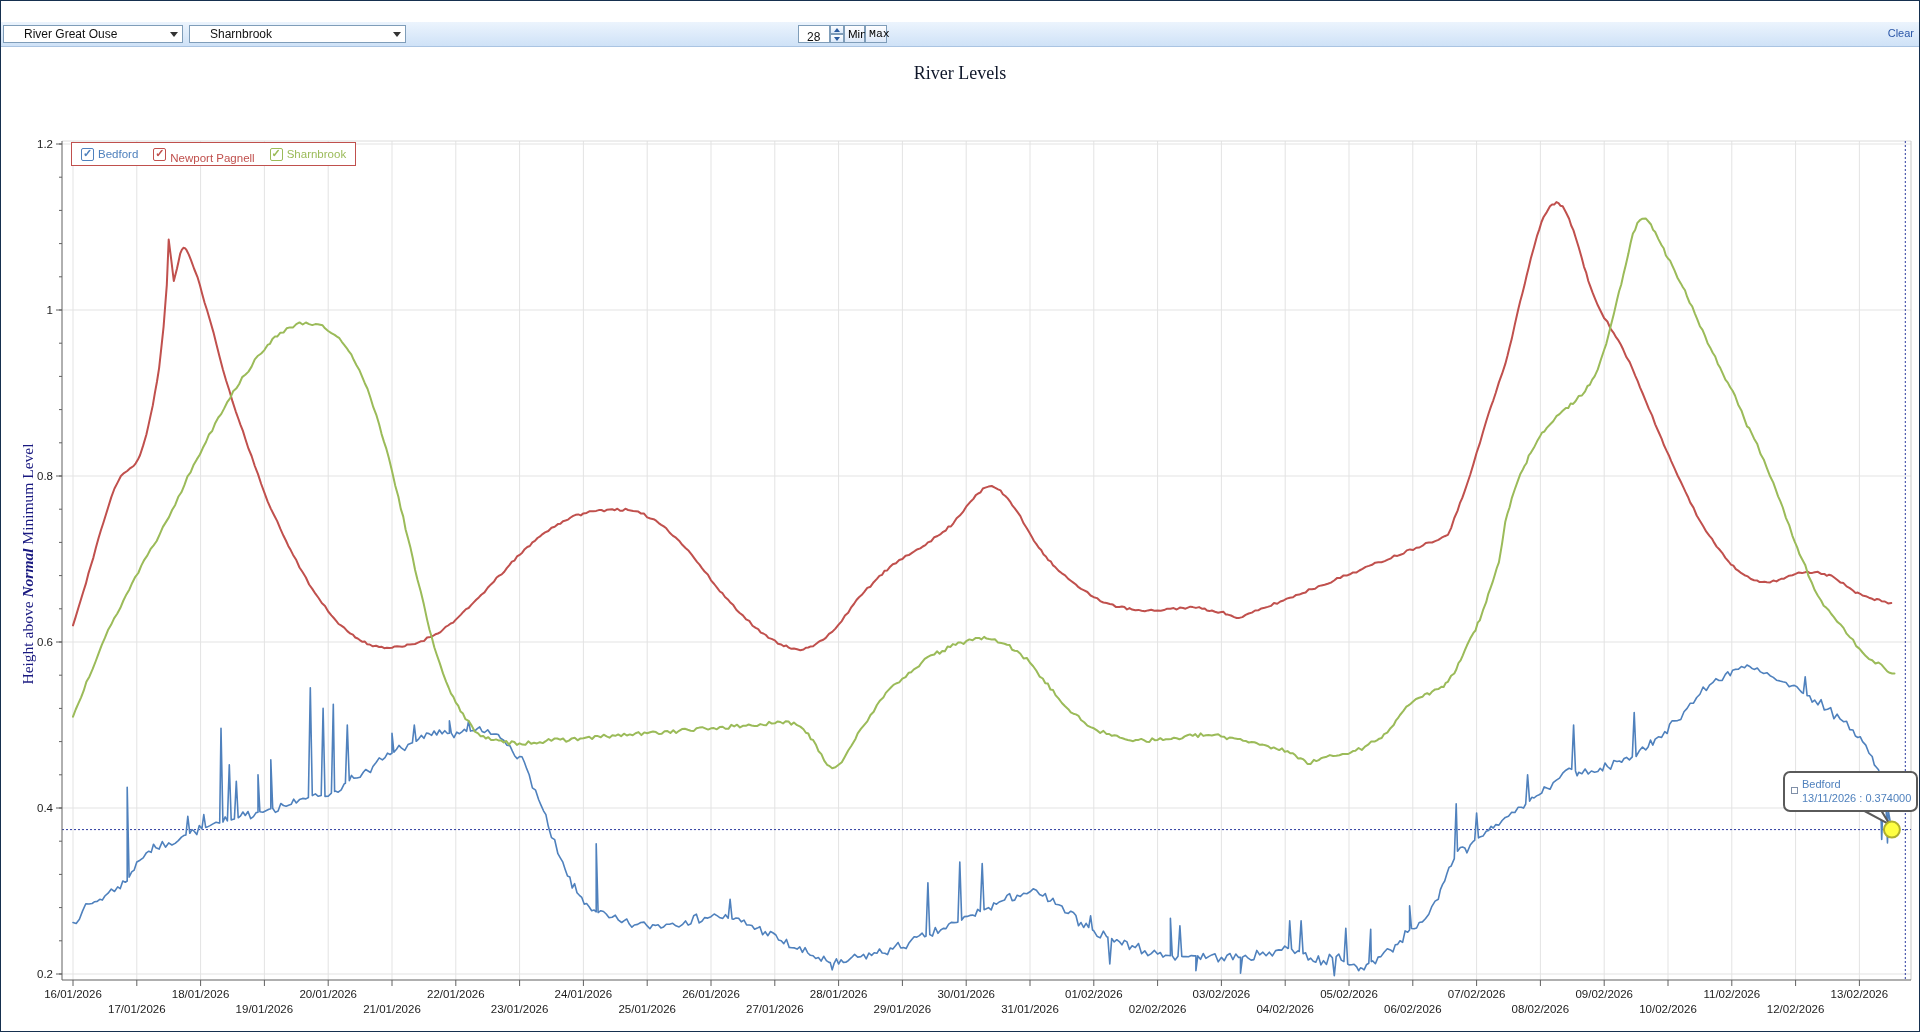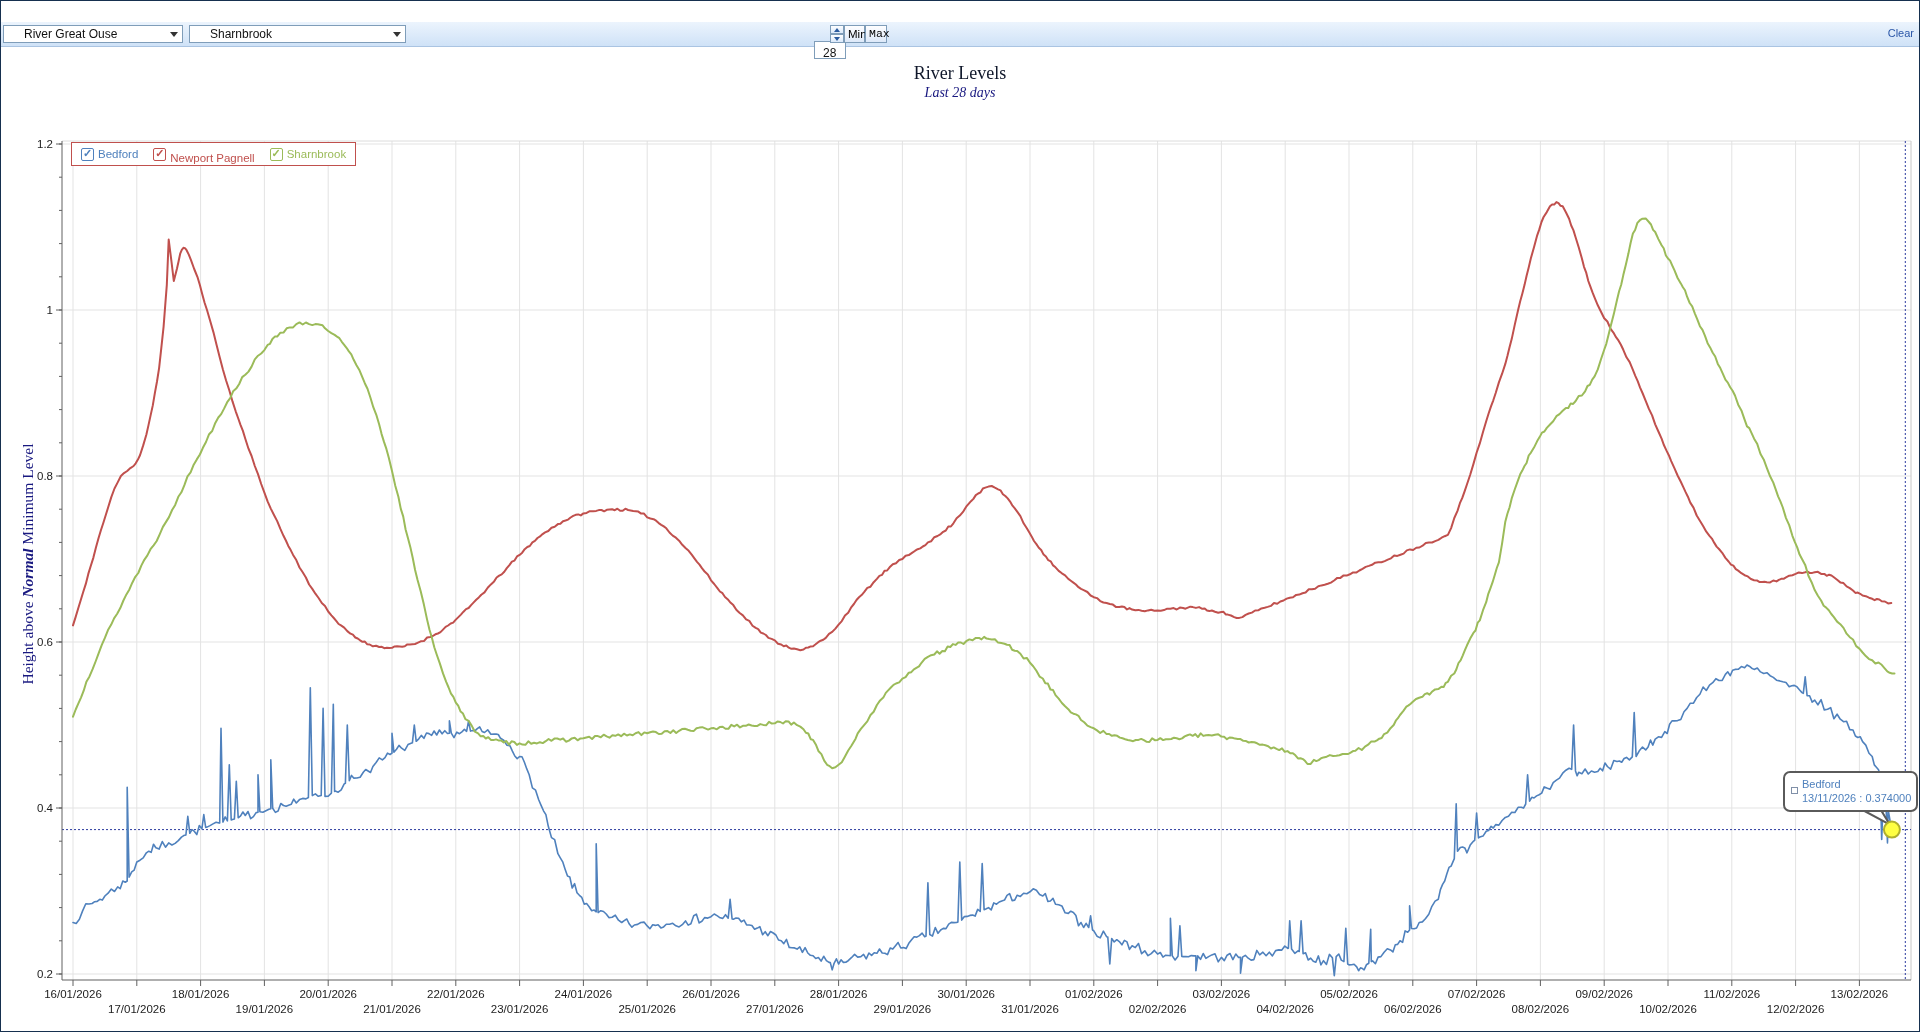--- a/index.html
+++ b/index.html
@@ -21,21 +21,21 @@
   .close-glyph{position:absolute;left:50%;top:50%;width:12px;height:12px;margin:-6px 0 0 -6px;}
   .close-glyph::before,.close-glyph::after{content:"";position:absolute;left:0;top:5px;width:12px;height:2px;background:#fff;}
   .close-glyph::before{transform:rotate(45deg);}
   .close-glyph::after{transform:rotate(-45deg);}
   
   #toolbar{position:absolute;left:0;top:21px;width:100%;height:25px;background:linear-gradient(#ecf4fd,#cfe2f7);border-bottom:1px solid #aac4e2;box-sizing:border-box;}
   .select{position:absolute;top:3px;height:18px;background:#fff;border:1px solid #7f9db9;box-sizing:border-box;font-size:12px;color:#111;line-height:16px;padding-left:20px;}
   #select-river{left:2px;width:180px;}
   #select-station{left:188px;width:217px;}
   .dd-arrow{position:absolute;right:4px;top:6px;width:0;height:0;border-left:4px solid transparent;border-right:4px solid transparent;border-top:5px solid #333;}
-  #days-input{position:absolute;left:797px;top:3px;width:32px;height:18px;border:1px solid #7f9db9;box-sizing:border-box;font-family:"Liberation Sans",sans-serif;font-size:12px;padding:5px 0 0 8px;margin:16px;background:#fff;color:#111;}
+  #days-input{position:absolute;left:797px;top:3px;width:32px;height:18px;border:1px solid #7f9db9;box-sizing:border-box;font-family:"Liberation Sans",sans-serif;font-size:12px;padding:5px 0 0 8px;margin:0;background:#fff;color:#111;}
   #updown{position:absolute;left:829px;top:3px;width:14px;height:18px;}
   .spinbtn{position:absolute;left:0;width:14px;height:9px;background:linear-gradient(#fdfeff,#dbe9fa);border:1px solid #7f9db9;box-sizing:border-box;}
   #spin-up{top:0;}
   #spin-down{top:9px;}
   .tri-up{position:absolute;left:3px;top:2px;width:0;height:0;border-left:3px solid transparent;border-right:3px solid transparent;border-bottom:4px solid #2a5a9e;}
   .tri-down{position:absolute;left:3px;top:2px;width:0;height:0;border-left:3px solid transparent;border-right:3px solid transparent;border-top:4px solid #2a5a9e;}
   .tbtn{position:absolute;top:3px;height:18px;background:linear-gradient(#fefeff,#dde9f9);border:1px solid #7f9db9;box-sizing:border-box;font-size:11.5px;color:#000;text-align:center;line-height:16px;padding:0 3px;}
   #btn-minv{left:843px;width:21px;}
   #btn-maxv{left:864px;width:22px;font-family:Liberation Mono, monospace;}
   #btn-clear{position:absolute;right:5px;top:5px;font-size:11px;color:#2b57a8;cursor:default;}
@@ -231,21 +231,20 @@
         <text x="1858.4" y="997" text-anchor="middle">13/02/2026</text>
       </g>
       <path d="M72,921.5L75.2,922.5L78.4,918.2L81.6,909.9L84.8,902.7L88,903L91.1,902.5L93.7,900.7L96.2,900.4L98.8,898.3L101.3,899.1L103.9,895L107.1,892.2L110.3,888.1L113.5,890.5L116.7,885.9L119.2,887.7L121.8,880.1L124.3,881.2L126.2,880L126.2,786.3L128.1,876.2L130.7,870.9L133.2,869.1L135.8,861L139,859.2L142.2,856.9L145.4,851.8L147.8,850.2L150.2,851.4L152.5,843.3L154.9,846.8L158.1,848.1L161.3,840.6L164.5,846.2L167.7,841.9L170.9,844L174.1,842.4L177.3,839.6L180.5,836.1L182.7,834.6L184.9,834L186.8,815.3L188.8,832.3L191,828.6L193.2,830.2L195.8,833.6L198.3,824.5L200.9,827.8L202.8,813.6L204.7,826.5L206,826.1L209,824.6L212,822.9L215.1,821.3L218.1,822.1L218.7,821.9L220,727.3L221.9,821.1L224.2,815.9L226.4,819.9L228.3,763.8L230.2,819L231.5,818.6L233.4,818L235.3,780.4L237.2,816.8L239.6,814.8L241.9,811L244.3,814.5L247,810.5L249.7,817.6L252.4,815.6L255.1,811.6L257,811.2L257,773.8L258.9,810.7L261.9,811.3L264.9,809.8L267.9,808.3L269.8,807.8L269.8,758.9L271.7,807.3L274.4,811.4L277.1,810L279.8,802.5L282.5,804.5L285.1,805.3L287.6,804.2L290.2,803.3L292.7,798.1L295.3,802L298.5,798.6L301.7,797.4L304.9,797.9L307.4,796.5L309.3,686.7L311.3,794.6L314.4,792.9L317.3,795.3L320.2,794.4L322.1,707.4L324,795.4L324,795.4L327.2,795.2L330.4,792.1L332.3,703.3L333.6,790.4L334.2,789.9L337.2,791.2L340.2,788.9L343.2,782.9L344.4,782.2L346.3,724L348.3,779.8L350.5,774.4L352.7,777.1L355.9,777L359.1,776.3L362.3,771.3L364.7,768.5L367.1,770L369.5,771.5L371.9,765.5L375.1,761.5L378.2,756.9L381.4,758.9L384,756.6L386.5,752.1L389.1,753.5L391,752.2L391,732.3L392.9,751.2L395.5,748.3L398,744.4L400.6,747.2L403.8,749.4L407,743.6L410.1,742.3L411.4,741.8L413.3,724L415.2,740.3L417.8,737.8L420.3,734.4L422.9,737.3L425.5,732L428,732.6L430.6,734.3L433.1,730L435.7,734L438.4,729L441.1,732.8L443.8,729.7L446.5,732.5L448.4,732.3L448.4,719.9L450.3,732.1L453,736.6L455.8,731.2L458.5,732.7L461.2,730.6L463.4,728.3L465.6,730.3L467.6,719.9L469.5,730.1L471.7,729.5L473.9,729.8L476.3,727.7L478.7,725.9L481.1,730.5L483.5,731.5L486.7,728.8L489.9,733.3L493.1,733.1L495.2,733.1L497.3,733.5L499.5,737.3L502.7,739.3L505.8,744.1L509,744.8L511.4,750.1L513.8,755L516.2,757.6L518.6,755.5L521,755.7L523.4,761.3L525.8,767.9L528.2,773.8L531.4,786.9L534.6,789.2L537.7,798.7L540.1,804.4L542.5,809.8L544.9,813.7L547.3,825.3L550.5,836.6L553.7,838.7L556.9,852.7L559.3,856.8L561.7,860.8L564.1,868.2L566.5,875.1L568.8,875.9L571.2,887L573.6,882.6L576,891.7L578.4,894.3L580.8,896.4L583.2,903.1L585.6,902.5L588.1,905.7L590.7,909.8L593.2,909.1L595.2,910.8L595.2,842.7L597.1,911.6L599.8,909.7L602.5,910.5L605.2,913L607.9,916.6L611.1,916.2L614.3,914.2L617.5,919.2L620.7,921.5L623.2,919.7L625.8,918L628.3,923.1L630.9,926.2L633.4,924L636.6,923.4L639.8,921.5L643,921.1L646.2,924.9L648.9,927.7L651.7,923.8L654.4,924.4L657.1,923.7L659.9,926.9L662.6,925.9L665.3,923.2L668.5,923.3L671.7,922.3L674.9,924.8L678.1,925.9L681.3,923.7L684.5,919.9L687.2,924.1L689.9,922.8L692.7,914.7L695.4,913.2L698.2,921.9L700.9,920.3L703.6,916.6L706.8,917.1L710,915.7L713.2,913L716.4,914.9L719.1,916.8L721.8,917.4L724.5,913.7L727.2,917.2L729.1,898.3L731.1,918L732.3,918.2L735,917.1L737.6,917.2L740.3,920.8L743,919.1L745.6,923.9L748.3,924L750.9,924.5L753.6,928.3L756.3,927.1L758.9,925.7L761.6,933.7L764.2,930.7L766.9,934.7L769.5,930.5L772.2,932L774.9,934L777.5,939L780.2,939.8L782.8,942.6L785.5,938.4L788.2,946.4L790.8,946.7L793.5,946.9L796.1,948.1L798.8,945.9L801.4,951.3L804.1,946.7L806.8,952L809.4,954.3L812.1,954.7L814.7,957.5L817.4,956.6L820.1,960.1L822.7,955.3L825.4,959.6L828,961.4L829.3,961.6L831.2,968.9L833.1,962.3L835.4,957.8L837.6,963L840,958.8L842.4,961.4L844.8,961.2L847.2,959.7L850.4,956.7L853.6,953.4L856.7,956.1L859.9,955.6L862.6,953.4L865.2,957.8L867.9,952L870.6,954.4L873.2,951.7L875.9,952.3L878.5,948L881.2,952L883.9,952.2L886.5,953.6L889.2,947L891.8,948.1L894.5,944.8L897.1,941.5L899.8,947L902.5,946.6L905.1,947.6L907.8,942.3L910.4,939L913.1,935.8L915.8,936.1L918.4,934.6L921.1,932.1L923.7,935.7L925,935.1L926.9,881.7L928.8,933.5L931.5,935.1L934.3,926.5L937,932.3L939.7,929L942.3,927.4L945,927.6L947.7,923.1L950.3,921.4L953,921.6L955.6,921.5L956.9,920.9L958.8,861L960.7,919.1L963.4,915.6L966.2,915.4L968.9,914.4L971.6,914.1L974.1,915.1L976.7,908.4L979.2,910.5L981.2,862.6L983.1,908.7L985.3,907.8L987.5,906.6L990.2,908.9L992.8,901.9L995.5,903.2L998.2,901L1000.8,899.9L1003.5,899.1L1006,894.3L1008.6,892.6L1011.1,899.6L1013.7,899.1L1016.2,894.2L1019.4,895.4L1022.6,892.3L1025.8,892.7L1029,890.8L1032.2,887.8L1035.4,889.3L1038.6,893.6L1041.8,895L1044.3,892.6L1046.9,900.5L1049.4,900L1052,897.4L1054.5,903.3L1057.7,903.8L1060.9,904.9L1064.1,911.8L1067.3,912.4L1069.8,910.2L1072.4,911.4L1074.9,914.5L1077.5,924.7L1080,921.5L1082.6,926.5L1085.1,922.3L1087.7,926.5L1089.6,914.9L1091.5,929L1092.8,929.8L1096,935.2L1099.2,936.9L1102.4,930.1L1105.6,935.7L1106.8,936.1L1108.8,963L1110.7,937.6L1113.2,940.9L1115.8,938.7L1118.3,940.6L1120.9,943.8L1123.4,939.4L1126,940.9L1128.5,948.4L1131.1,944.8L1134.3,946.6L1137.5,942.5L1140.6,952.7L1143.8,949.8L1147,954.7L1150.2,952.6L1153.4,949.4L1156.6,953.1L1159.3,951.5L1162,956.1L1164.7,954.2L1167.4,954.5L1169.4,954.7L1169.4,917.4L1171.3,954.9L1174.1,959L1177,955.2L1178.9,924.9L1180.8,955.5L1182.1,955.6L1184.8,955.6L1187.5,955.8L1190.3,954.6L1193,954.9L1194.9,954.7L1194.9,969.7L1196.8,954.9L1199.5,958.3L1202.2,952.5L1204.9,957.4L1207.6,955.6L1210.8,953.9L1214,952.7L1217.2,960.8L1220.4,956.4L1223.3,959.6L1226.1,954.2L1229,952.5L1231.9,958.6L1234.8,953L1237.6,956.4L1239.5,956.4L1239.5,972.2L1241.5,956.2L1244.3,954.3L1247.2,957.2L1250.1,959.1L1252.9,958.6L1255.8,949.4L1258.7,953.9L1261.9,951.2L1265.1,954.7L1268.3,951.2L1271.4,954.9L1274.6,949.6L1277.8,948.9L1280.8,949.1L1283.8,945.1L1286.8,947.4L1287.4,947.3L1288.7,919.9L1290.6,948.1L1293.8,952.3L1297,949.8L1298.2,950.5L1300.1,919.9L1302.1,952.7L1304.6,951.8L1307.2,959L1309.7,957.2L1312.3,960.3L1314.8,961.2L1317.4,954.9L1319.9,963.9L1322.5,959.7L1325.5,963.4L1328.4,953.4L1331.4,956.8L1333.3,974.7L1335.2,955.6L1335.2,955.6L1337.8,953L1340.3,959.1L1342.9,960.6L1344.8,927.4L1346.7,963L1348,963.9L1350.6,963.8L1353.1,963.2L1355.7,965.9L1357.6,969.7L1359.5,966.9L1360.8,967.2L1363.1,968.8L1365.4,963.8L1367.8,962.3L1369.7,928.2L1370.3,960.6L1371.6,959.9L1374.4,962.7L1377.1,956.1L1379.9,955.6L1383.1,951.2L1386.3,947.7L1389.5,948.9L1391.9,950.9L1394.3,943.7L1396.6,943.4L1399,939.8L1401.6,941.3L1404.1,929.9L1406.7,931.2L1408.6,929L1408.6,904.9L1410.5,927.5L1413.1,927.8L1415.6,927L1418.2,921.5L1421.4,920.9L1424.6,917.5L1427.8,913.2L1430.9,905.3L1434.1,900.1L1437.3,898.3L1439.4,888.6L1441.6,883.4L1443.7,880L1445.8,873L1448,866.4L1450.1,865.1L1453.3,857.6L1455.2,802.9L1456.5,850.2L1457.1,849.6L1459.3,846.5L1461.6,846L1463.8,846.9L1466,851.8L1469.2,844.1L1472.4,840.2L1473.7,839.4L1475.6,812L1477.5,836.9L1478.8,836.1L1482,835.1L1485.2,830.2L1487.6,829.5L1490,825.3L1492.3,827L1494.7,823.6L1497.9,824.1L1501.1,819.5L1504.3,816.4L1507.5,815.3L1510.7,811.3L1513.9,811.5L1517.1,806.3L1520.3,806.2L1522.5,807.1L1524.7,803L1526.6,773.8L1528.6,800.2L1530.8,796.3L1533,797L1535.6,794.9L1538.1,793.7L1540.7,792.1L1543.2,785.9L1545.8,787.1L1549,788.3L1552.2,781.6L1555.4,779.2L1558.5,777.1L1561.7,772.2L1564.9,769.2L1568.1,767.2L1570.7,768.3L1572.6,724L1574.5,769.9L1576.1,774.8L1577.7,771.3L1580.9,772.7L1584.1,768L1587.3,773L1590.4,770L1593.6,771.2L1596.8,770.5L1599.2,767.3L1601.6,769.8L1604,762L1606.4,765.5L1609.6,768.2L1612.8,759.6L1616,760.5L1618.4,760L1620.7,761.2L1623.1,757.5L1625.5,756.4L1628.4,758.9L1631.3,755.9L1633.2,711.6L1635.1,755.5L1635.1,755.5L1638.3,749.8L1641.5,746.1L1644.7,748.9L1647.1,745.9L1649.5,739.1L1651.8,744.1L1654.2,738.1L1657.4,735.8L1660.6,736.4L1663.8,730.6L1666.2,732.5L1668.6,723.2L1671,719.9L1673.4,719.9L1676.6,719.6L1679.8,718.5L1683,710.7L1686.1,707.4L1689.3,702.2L1692.5,702.2L1695.7,696.5L1698.9,693.3L1702.1,686L1705.3,689.5L1708.5,684.1L1711.7,681.7L1714.9,677.7L1718,679.5L1721.2,679.4L1724.4,673.4L1726.8,670.8L1729.2,674.7L1731.6,669.2L1734,668.4L1737.2,668.3L1740.4,665.6L1743.6,666.7L1746,664L1748.3,665.2L1750.7,667.2L1753.1,668.4L1756.3,667L1759.5,670.9L1762.7,672.5L1765.9,671.7L1769.1,674.7L1772.3,676.4L1775.5,679.2L1778.7,679.9L1781.8,680.8L1785,681.5L1788.2,685.8L1790.8,684.8L1793.3,684.4L1795.9,685.7L1798.4,688.7L1801,691.6L1802.3,692.4L1804.2,675.9L1806.1,694.6L1808.6,694.8L1811.2,701.1L1813.7,699.1L1816.9,703.8L1820.1,698.7L1823.3,708.9L1826.5,708.2L1829.7,706.7L1832.9,717.8L1836.1,713.2L1839.3,718.2L1842.5,720.7L1845.6,720.3L1848.8,728.6L1852,729L1854.4,735L1856.8,736.5L1859.2,735.7L1861.6,740.6L1864.8,744.1L1868,752.3L1871.2,755.5L1873.3,763.9L1875.4,766.3L1877.5,768.8L1878.8,773.1L1880.7,838.5L1882.6,786.1L1883.9,790.4L1884.6,794.1L1886.5,841.9L1887.1,808.7L1888.4,815.9L1889,819.5L1890.9,828.6" fill="none" stroke="#4f81bd" stroke-width="1.6" stroke-linejoin="round" stroke-linecap="round"></path>
       <path d="M72,624.4L74.6,616.1L77.1,607.7L79.7,599.2L82.2,591L84.8,582.9L87.3,572.9L89.9,564.5L92.4,556.6L95,546.3L97.5,537.3L99.9,529.3L102.3,522L104.7,514.3L107.1,506.5L110.3,496.1L113.5,487.5L116.7,481.4L119.9,475L123,472.1L126.2,470L129.4,467.1L132.6,465L134.7,462.3L136.9,458.6L139,454.3L142.2,444.4L145.4,433.5L147.5,424.1L149.6,414.4L151.8,404.4L153.9,391.8L156,380.5L158.1,367.1L160.4,346.1L162.6,325.6L164.2,304.7L165.8,284.1L167.7,238.5L170.3,259.2L172.8,280L176,267.5L177.6,260.2L179.2,252.6L180.8,248.8L182.4,246.8L184,247.2L185.6,249.2L187.8,253.6L190,259.2L193.2,268L196.4,275.8L198.8,283.8L201.2,293L203.6,301.8L206,309L209.2,320L212.4,331.1L215.6,343.9L218.7,356.3L221.9,368.5L225.1,379.5L228.3,389.2L231.5,400.4L234.7,410.3L237.1,417L239.5,423.8L241.9,429.9L244.3,437.7L247.5,447.7L250.6,455L253.8,465L257,473.1L260.2,483L263.4,491.6L266.6,500.3L269.8,507.6L273,514L276.2,520.1L279.4,527.9L282.5,534.8L284.9,539.5L287.3,544.9L289.7,549.1L292.1,553.9L295.3,559.1L298.5,566.5L301.7,571.3L304.9,576.5L308.1,583.5L311.3,587.9L314.4,592.7L317.6,597L320.8,602L324,604.9L327.2,610.5L330.4,614.4L332.8,617L335.2,619.8L337.6,623L340,624.4L343.2,626.6L346.3,630.1L349.5,632.7L351.9,633.7L354.3,636.5L356.7,637.5L359.1,639.3L361.5,640.8L363.9,640.6L366.3,643.3L368.7,643.5L371.9,645.3L375.1,644.8L378.2,646L380.8,645.8L383.3,647.2L385.9,646.8L388.4,646.9L391,646.8L393.6,645.4L396.1,645.3L398.7,645.5L401.2,645.7L403.8,645.2L406.3,643.4L408.9,643.6L411.4,643.3L414,643L416.5,641.8L419.7,640.3L422.9,640.1L426.1,636.5L429.3,636L431.8,635L434.4,633.3L436.9,632.5L439.5,631.1L442,628.6L444.6,625.9L447.1,624.5L449.7,622.5L452.2,621.6L454.8,618.6L457.4,616.1L459.9,613.6L462.5,610.7L465,608.1L467.6,607L470.1,604.1L472.7,601.4L475.2,598.8L477.8,596.4L480.3,593.7L483.5,591.4L486.7,586.7L489.9,583.4L493.1,580.4L495.6,576.5L498.2,574.6L500.7,573.4L503.3,570.7L505.8,567.1L508.4,564.1L510.9,560.6L513.5,559.6L516,555.4L518.6,553.9L521.2,551.7L523.7,548.2L526.3,546L528.8,545L531.4,541.4L533.9,539.9L536.5,537L539,535.4L541.6,533.1L544.1,531.4L547.3,530L550.5,526.7L553.7,525.7L556.9,523.1L559.4,522.8L562,520.3L564.5,519.5L567.1,518.6L569.6,516.5L572.2,514.9L574.7,513.8L577.3,513.4L579.8,514.4L582.4,512.4L585.6,511.9L588.8,510.2L592,510.3L595.2,509.9L597.8,509.1L600.5,509L603.1,510.3L605.8,508.8L608.5,508.5L611.1,508.2L613.8,509.2L616.4,507.7L619.1,509.7L621.7,509.8L624.4,507.7L627.1,509L629.6,509.4L632.2,509.9L634.7,510.2L637.3,510.6L639.8,512.4L643,512.6L646.2,516.4L649.4,517.5L652.6,518.2L655.1,519.7L657.7,522.1L660.2,523.8L662.8,525.4L665.3,527.3L668.5,531.5L671.7,534.6L674.9,536.7L678.1,539.7L681.3,543.8L684.5,547L687.7,549.8L690.9,553.9L693.4,557.4L696,560.9L698.5,563.6L701.1,567.4L703.6,570.5L706.8,573.4L710,579.3L713.2,583L716.4,587.1L718.9,590.5L721.5,592.2L724,596L726.6,598.2L729.1,601.2L732.3,604.1L735.5,609L738.7,612L741.9,614.4L745.1,618.4L748.3,619.9L751.5,624.7L754.7,626.9L757.2,628.1L759.8,631.6L762.3,632.5L764.9,634L767.4,636.9L770.6,637.9L773.8,639.4L777,642.8L780.2,643.5L782.7,645.3L785.3,644.5L787.8,646.7L790.4,647.8L792.9,647.6L796.1,648.3L799.3,649.2L802.5,648.5L804.9,646.7L807.3,646.5L809.7,645.4L812.1,645.2L814.6,643.3L817.2,641.2L819.7,639.7L822.3,638.8L824.8,636.9L828,632.9L831.2,630.9L834.4,627.6L837.6,623.6L840.8,620.1L844,614.5L847.2,611.7L850.4,606.1L852.9,603L855.5,599L858,596.3L860.6,594.1L863.1,591.2L866.3,586.9L869.5,585.7L872.7,581.2L875.9,577.9L878.4,574.9L881,573.9L883.5,569.7L886.1,569.5L888.6,566.3L891.8,563.3L895,562.2L898.2,559L901.4,558L904.6,554.7L907.8,554.1L911,551.9L914.2,549.7L916.7,548.2L919.3,547.4L921.8,545.5L924.4,544.1L926.9,541.4L930.1,540.3L933.3,536.2L936.5,535L939.7,533.1L942.2,530.8L944.8,529.5L947.3,525.5L949.9,525.5L952.4,522.3L955.6,517.3L958.8,514.6L962,510.9L965.2,505.7L967.6,502.9L970,500.2L972.4,497.9L974.8,494.1L977.2,492.5L979.6,491.3L981.9,487.5L984.3,486.6L987.5,485.6L990.7,485L993.9,486.7L997.1,488.3L999.5,489.3L1001.9,493.2L1004.3,495L1006.7,497.4L1009.1,500.6L1011.5,504.7L1013.8,507.4L1016.2,510.7L1019.4,515.1L1022.6,522.3L1025.8,527.3L1028.2,531.3L1030.6,535.4L1033,540L1035.4,543.1L1037.8,546.8L1040.2,549L1042.6,553.6L1044.9,555.5L1047.3,559.2L1049.7,560.3L1052.1,564.4L1054.5,566.3L1057.7,569.9L1060.9,572.3L1064.1,574.3L1067.3,577.9L1069.8,579.7L1072.4,581.6L1074.9,583.5L1077.5,586.2L1080,587.9L1083.2,589.3L1086.4,591L1089.6,594.5L1092.8,596.2L1096,597.1L1099.2,600.1L1102.4,601.5L1105.6,602L1108.8,603L1111.9,603.6L1115.1,606.1L1118.3,606.1L1120.9,605.6L1123.4,606.1L1126,608.5L1128.5,607.1L1131.1,608.6L1134.3,609.3L1137.5,608.9L1140.6,609.7L1143.8,610.3L1147,609.4L1150.2,608.7L1153.4,609.8L1156.6,609.5L1159.8,609.7L1163,609.1L1166.2,607.7L1169.4,607.8L1172.6,607.1L1175.7,608.5L1178.9,606.6L1182.1,607L1184.5,607.7L1186.9,606.7L1189.3,605.7L1191.7,606.1L1194.9,606.9L1198.1,606.1L1201.3,607.8L1203.7,607.6L1206,609.6L1208.4,610.1L1210.8,609.5L1214,610.8L1217.2,611.8L1220.4,611.1L1222.5,610.8L1224.7,613.4L1226.8,613.6L1230,614.5L1233.2,616.1L1235.7,617L1238.3,616.9L1241.4,616.1L1244.6,613.9L1247.7,612.5L1250.9,611.6L1254.1,609.5L1257.2,609.3L1260.4,607.4L1263.6,606.7L1266.7,605.9L1269.9,604.9L1273,602.1L1276.2,602.8L1279.4,600.5L1282.5,599.5L1285.7,597.6L1288.8,596.7L1292,596.3L1295.2,593.9L1298.3,593.6L1301.5,592.3L1304.6,591.5L1307.8,588.3L1311,588.3L1314.1,587.7L1317.3,585.3L1320.5,584.4L1323.6,583.7L1326.8,582.8L1329.9,581.6L1333.1,579.5L1336.3,576.9L1339.4,576.9L1342.6,574.4L1345.7,574.6L1348.9,573.3L1352.1,571.4L1355.2,571.6L1358.4,569.5L1361.5,567.8L1364.7,565.9L1367.9,564.9L1371,563.8L1374.2,561.7L1377.3,561.3L1380.5,561.2L1383.7,560.1L1386.8,558.7L1390,557.3L1393.2,554.4L1396.3,554.9L1399.5,553.7L1402.6,552.6L1405.8,549.4L1409,548.4L1412.1,549L1415.3,546.8L1418.4,546.5L1421.6,544.7L1424.8,542L1427.9,541.5L1431.1,541.5L1434.2,540.1L1437.4,538.9L1440.6,536.7L1443.7,535.2L1446.9,533.9L1450.1,527.1L1453.3,517L1456.5,509.9L1458.9,502.2L1461.2,497.2L1463.6,490.3L1466,483.3L1469.2,473.8L1472.4,463.1L1475.6,451.8L1478.8,442.4L1482,430.9L1485.2,420.2L1487.6,412.5L1490,405.4L1492.3,399.3L1494.7,392L1497.9,381.4L1501.1,372.7L1504.3,362.9L1506.4,355.1L1508.6,346.1L1510.7,338.1L1513.9,323.1L1517.1,309L1519.2,300.3L1521.3,292.7L1523.5,284.1L1525.6,274.7L1527.7,266.5L1529.8,257.5L1533,246.2L1536.2,234.3L1538.3,228.4L1540.5,221L1542.6,216L1545.8,211.1L1549,205.3L1551.1,203.5L1553.2,203.6L1555.4,201.1L1557.5,202.2L1559.6,204.8L1561.7,205.3L1564.9,211.2L1568.1,217.7L1570.2,224.5L1572.4,229.1L1574.5,236L1577.7,246.2L1580.9,257.5L1583,265.8L1585.1,271.3L1587.3,280L1589.4,285.7L1591.5,291.4L1593.6,296.6L1596.8,304.3L1600,310.7L1603.2,317.3L1606.4,320.5L1609.6,327.8L1612.8,332.2L1615.2,336.4L1617.6,339.7L1619.9,343.7L1622.3,348.8L1625.5,356.3L1628.7,361.1L1631.9,368.8L1634.3,374.8L1636.7,380.2L1639.1,386.6L1641.5,392L1644.7,399.8L1647.9,407.9L1651.1,414.4L1654.2,423.3L1657.4,430.5L1660.6,437.7L1663,444.3L1665.4,449.4L1667.8,454.2L1670.2,460.1L1673.4,467.1L1676.6,474.5L1679.8,480.8L1682.2,485.9L1684.5,490.9L1686.9,495.7L1689.3,501.6L1692.5,506.6L1695.7,514.5L1698.9,519.8L1702.1,525L1705.3,530.7L1708.5,534.8L1710.9,537.6L1713.3,541.9L1715.6,545.6L1718,548L1721.2,551.8L1724.4,556.9L1727.6,560.5L1730,563.6L1732.4,564.7L1734.8,568.1L1737.2,569.6L1740.4,572.2L1743.6,574.2L1746.8,575.4L1749.9,578L1753.1,579.2L1756.3,579.6L1758.7,581.1L1761.1,580.9L1763.5,580.8L1765.9,581.2L1769.1,581.4L1772.3,579.5L1775.5,580.4L1777.9,578.8L1780.2,577.8L1782.6,577.8L1785,576.3L1788.2,574.7L1791.4,574.2L1794.6,572.9L1797.8,571.4L1801,572.1L1804.2,571.3L1806.6,570.6L1809,572.1L1811.3,571.9L1813.7,571.3L1816.9,570.8L1820.1,572.9L1823.3,572.9L1825.7,574.8L1828.1,573.7L1830.5,574.5L1832.9,576.3L1836.1,578.8L1839.3,581.4L1842.5,582.1L1845.6,585.4L1848.8,587.1L1852,589.5L1854.4,591.9L1856.8,591.6L1859.2,592.8L1861.6,594.5L1864.8,595.2L1868,596.7L1871.2,597.8L1873.6,599.2L1875.9,598L1878.3,598.5L1880.7,600.3L1883.9,600.5L1887.1,602.4L1890.3,602" fill="none" stroke="#c0504d" stroke-width="2" stroke-linejoin="round" stroke-linecap="round"></path>
       <path d="M72,715.7L74.7,708.5L77.4,702.3L80,696.6L82.7,689.7L85.4,680.8L88.5,675.4L91.6,668.2L94.6,660.5L97.7,652.1L100.8,643.9L103.9,636.9L107,629.1L110.1,623.8L113.2,617.1L116.2,612.8L119.3,607.1L122.4,599.5L125.4,593.4L128.4,588.4L131.3,581.7L134.3,575.8L137.3,572L140.3,564.6L143.3,558.8L146.4,554.4L149.5,548.2L152.6,544.3L155.7,540L158.8,533.1L161.9,525.9L164.9,521.1L168,516.1L171.1,509L174.2,503.9L177.3,495.8L180.4,491.3L183.4,484.2L186.5,475.4L189.6,471.4L192.7,463.7L195.8,458.4L198.9,453.5L201.9,446.8L205,441L208.1,433.2L211.2,430L214.3,421.9L217.3,416.5L220.2,413.1L223.2,407.4L226.2,401.2L229.2,397.2L232.1,390.3L235.2,387.6L238.2,383L241.2,376.1L244.3,373.7L247.5,370.6L250.6,365.6L253.8,358.3L257,354.7L260.2,352.5L263.4,349.1L266.6,343.9L269,342.8L271.4,338L273.8,335.6L276.2,335.6L279.4,331.7L282.5,331.6L285.7,327.3L288.9,326.4L292.1,326.4L295.3,323.1L298.5,321.4L301.7,323.5L304.9,321.5L308.1,323.1L311.3,324.1L314.4,323.1L316.8,323.3L319.2,323.8L321.6,324.3L324,327.3L327.2,330L330.4,332.1L333.6,333.9L336,335.6L338.4,337.2L340.8,340.8L343.2,343.9L345.5,346.8L347.9,350.4L350.3,353.3L352.7,358.8L355.5,364.2L358.2,368.7L361,375.4L363.8,382.2L366.5,387.8L369.3,396.2L372.3,406.2L375.3,413.8L378.2,423.5L380.6,433.1L383,440.9L385.4,447.9L387.8,456.7L391,470.1L394.2,484.4L397.4,495.8L399.8,507.9L402.2,515.4L404.6,528.5L407,537.3L409.3,545.9L411.7,556.8L414.1,569L416.5,578.8L419.7,590.3L422.9,603.6L426.1,618.6L428.5,628.8L430.9,636.7L433.3,646.2L435.7,653.5L438.9,662.6L442,672.4L445.2,680.8L447.6,686.5L450,692.6L452.4,695.9L454.8,701.6L457.2,704.7L459.6,710.6L462,712.6L464.4,718.2L467.6,719.8L470.8,724.9L473.9,730.7L477.1,732.3L479.7,735.3L482.2,734.9L484.8,737.5L487.3,736.2L489.9,738.9L492.4,739.1L495,738.4L497.5,739.4L500.1,739.4L502.7,741.4L505.3,740L508,743.6L510.6,740.3L513.3,741L515.9,743.9L518.6,742.3L521.5,743.6L524.4,743.8L527.3,740.3L530.2,742.8L533.1,741.8L536,742.4L538.9,741.2L541.8,742.1L544.7,740.2L547.6,738L550.5,739.8L553.4,737.6L556.3,737.5L559.2,738.7L562.1,737.5L565,740.7L567.9,739.6L570.8,737.4L573.7,736.8L576.6,739.3L579.5,737.4L582.4,737.3L585.3,736.5L588.2,735.8L591.1,738L594,735L596.9,735.1L599.8,736.2L602.7,733.7L605.6,735.4L608.5,736.7L611.4,734.3L614.3,734.8L617.2,733.4L620.1,735.2L623,732.7L625.9,734.5L628.8,733.4L631.7,734.3L634.6,732.2L637.5,731.1L640.4,734.1L643.3,731.4L646.2,732.3L649.1,731.2L652,730.5L654.9,731.1L657.8,733L660.7,732.7L663.6,730.2L666.5,730.1L669.4,732L672.3,729.3L675.2,732L678.1,729.8L681,728.1L683.9,727.8L686.8,728.8L689.7,729.7L692.6,730.1L695.5,727.3L698.4,726.6L701.3,726.2L704.2,727.4L707.1,728.6L710,727.3L712.9,727.1L715.8,728.3L718.7,726.1L721.6,725.8L724.5,727.8L727.4,727.8L730.3,723.8L733.2,725.4L736.1,723.7L739,726.4L741.9,724.8L744.8,724.8L747.7,723.5L750.6,724.5L753.5,724.9L756.4,724.9L759.3,723.1L762.2,723.9L765.1,724.3L768,720.8L770.9,722.6L773.8,722.3L776.5,720.5L779.3,721L782,722.5L784.7,720.3L787.5,720.4L790.2,723.6L792.9,721.5L796.1,724.2L799.3,725.6L802.5,728.2L804.9,731.7L807.3,732.5L809.7,738.2L812.1,738.9L814.8,743.4L817.6,750.3L820.4,753.1L823.2,759.6L826.1,763.8L828.7,765.2L831.2,767.2L834.4,766.3L837.6,763.8L840.8,761.2L844,755.5L847.2,749.5L850.4,744.8L852.5,741.2L854.6,737.7L856.7,732.3L859.9,727.9L863.1,724.1L866.3,720.4L869.5,714L872.7,710.7L875.9,704L879.1,699.4L882.3,696.6L884.8,691.9L887.4,689.1L889.9,686.5L892.5,683.9L895,682.5L898.2,681.4L901.4,677.6L904.6,676.1L907.8,671.7L910.3,671.2L912.9,668.3L915.4,666.8L918,665.4L920.5,661.8L923.7,657.9L926.9,655.8L930.1,654.2L933.3,653.5L936,650.3L938.6,652.7L941.3,650L943.9,650.3L946.6,645.6L949.3,646L951.9,643.1L954.6,643.9L957.2,641.6L959.9,641.5L962.5,643L965.2,640.2L968.4,638.4L971.6,639.2L974.8,636.9L978,636.9L980.5,638.4L983.1,635.9L985.6,637.6L988.2,638.1L990.7,638.5L993.9,638.3L997.1,641.6L1000.3,642.1L1003.5,642.7L1006,643.7L1008.6,644L1011.1,648.7L1013.7,649.7L1016.2,650.1L1019.4,652.8L1022.6,657.5L1025.8,656.9L1029,661.8L1032.2,665.2L1035.4,669.8L1038.6,675.6L1041.8,677.5L1044.3,682.3L1046.9,682.6L1049.4,688.5L1052,688.9L1054.5,694.1L1057.7,697.7L1060.9,702L1064.1,705.3L1067.3,708.2L1069.8,711.4L1072.4,712.7L1074.9,713.4L1077.5,714.8L1080,719L1083.2,721.3L1086.4,724.6L1089.6,726.1L1092.8,727.3L1096,729.4L1099.2,732L1102.4,729.9L1105.6,733.1L1108.2,733L1110.9,734.8L1113.5,734.2L1116.2,734.8L1118.9,736.6L1121.5,737.3L1124.2,738.2L1126.8,739L1129.5,739.6L1132.1,740.2L1134.8,739L1137.5,738.9L1140.2,737.9L1142.9,739.2L1145.7,740.8L1148.4,741L1151.1,737.3L1153.9,739.2L1156.6,738.9L1159.3,737.2L1162.1,739.1L1164.8,738.2L1167.5,738.3L1170.3,738L1173,736.7L1175.7,737.3L1178.4,738.2L1181.1,737.4L1183.7,735.4L1186.4,734.3L1189,733.4L1191.7,734.8L1194.3,733.1L1197,736.1L1199.7,732.4L1202.3,734.9L1205,734.2L1207.6,734L1210.8,734.4L1214,733.7L1217.2,733.2L1220.4,735.6L1223.1,735.8L1225.9,738.2L1228.6,736.5L1231.3,736.8L1234.1,737.6L1236.8,738.1L1239.5,738.1L1242.3,739.8L1245.1,740.1L1247.8,741.5L1250.6,741.1L1253.4,741.3L1256.1,742.3L1258.9,743.8L1261.7,743.6L1264.4,744.3L1267.2,745.2L1270,747.5L1272.7,746.4L1275.5,747.9L1278.2,749.1L1281,747.4L1283.8,750.8L1286.5,750.1L1289.3,752.2L1291.9,752.2L1294.4,754.3L1297,757.4L1299.5,757.2L1301.9,758.1L1304.2,760.1L1306.5,763L1309.7,762.9L1312.9,758.9L1315.3,760.1L1317.7,759.1L1320.1,757.3L1322.5,756.4L1325.7,755.7L1328.9,754.1L1332.1,755L1335.2,754.7L1338.4,754.3L1341.6,753L1344.8,753.1L1347.2,753L1349.6,751.6L1352,750.1L1354.4,749.7L1357.6,747L1360.8,749L1364,745.6L1367.1,743.7L1370.3,740.4L1373.5,740.6L1375.9,739.3L1378.3,737.7L1380.7,737L1383.1,733.1L1386.3,731.7L1389.5,727.2L1392.7,724L1394.8,719.7L1396.9,717.2L1399,714L1402.2,710.1L1405.4,705.7L1407.5,704.4L1409.7,702.8L1411.8,700.8L1415,698L1418.2,696.7L1421.4,695.8L1423.8,693.1L1426.2,692.2L1428.5,693.7L1430.9,690.8L1434.1,688.4L1437.3,688.1L1440.5,685.8L1442.6,686.1L1444.8,681.8L1446.9,680.8L1450.1,674.8L1453.3,672.5L1455.4,668.3L1457.5,662L1459.6,659.3L1461.8,654.3L1463.9,649.2L1466,644.3L1469.2,637.6L1472.4,631.9L1474.5,629.5L1476.7,621.7L1478.8,619.4L1482,609.2L1485.2,601.2L1487.3,592.8L1489.4,587.3L1491.6,581.2L1493.7,574.2L1495.8,567L1497.9,561.3L1501.1,542.4L1504.3,520.7L1506.4,512.8L1508.6,506.2L1510.7,497.4L1513.9,488L1517.1,479.2L1519.2,473.3L1521.3,469.6L1523.5,465L1525.6,462L1527.7,454.5L1529.8,451.8L1533,446.6L1536.2,440.1L1538.6,436.1L1541,431.6L1543.4,430.5L1545.8,426.9L1549,423.5L1552.2,420.2L1555.4,415.2L1558.5,413.1L1561.7,409.8L1564.9,406.9L1567.3,407L1569.7,402.4L1572.1,402.9L1574.5,400.3L1577.7,395L1580.9,394.5L1584.1,390.3L1586.5,385L1588.8,383.9L1591.2,378.7L1593.6,375.4L1596.8,368.4L1600,358.2L1603.2,348.8L1605.3,342.8L1607.5,334L1609.6,325.6L1612.8,313.1L1616,299L1618.1,290.3L1620.2,283.8L1622.3,274.1L1624.9,263.4L1627.4,252.6L1629.7,241.5L1631.9,232.6L1634.1,229L1636.4,221.9L1638.9,219.2L1641.5,217.7L1644.7,217.4L1647.9,221L1650,223.5L1652.1,228.9L1654.2,231L1657.4,238.1L1660.6,244.3L1662.7,247.3L1664.9,254.5L1667,257.5L1669.1,259.6L1671.3,264.6L1673.4,269.2L1676.6,277L1679.8,282.4L1681.9,286.3L1684,289.3L1686.1,295.7L1688.7,302L1691.2,305.3L1693.8,312.3L1696.3,318.3L1698.9,325.2L1701.5,328.9L1704,334.8L1706.6,342.2L1709.1,346.4L1711.7,351.8L1714.2,355.5L1716.8,362.9L1719.3,367.1L1721.9,372.8L1724.4,378.7L1726.8,381.6L1729.2,386.2L1731.6,389.7L1734,394.5L1737.2,403.7L1740.4,409.4L1743.6,418.6L1746,425.4L1748.3,427.1L1750.7,432.3L1753.1,437.7L1756.3,443.1L1759.5,453L1762.7,458.4L1765.9,467.1L1769.1,475.3L1772.3,481.6L1774.7,488.4L1777.1,495.3L1779.4,500.3L1781.8,506.5L1785,517.1L1788.2,524.1L1791.4,534.8L1793.8,540.9L1796.2,546.4L1798.6,553.6L1801,558L1804.2,563.9L1807.4,574.8L1810.6,581.2L1813.7,589.1L1816.9,594.8L1820.1,599.5L1822.7,604.8L1825.2,606.6L1827.8,609.3L1830.3,613L1832.9,616.1L1836.1,620.6L1839.3,623.2L1842.5,626.9L1845.6,632.7L1848.8,636.2L1852,638.5L1855.2,645.1L1858.4,647.6L1861.6,651.5L1864.8,655.1L1868,658.1L1871.2,659.3L1874.4,662.5L1877.5,661.5L1880.7,663.8L1883.9,667.6L1886.3,670.4L1888.7,671.8L1891.1,672.5L1893.5,672.5" fill="none" stroke="#9bbb59" stroke-width="2" stroke-linejoin="round" stroke-linecap="round"></path>
       <polygon points="1856,806 1878,806 1888.9,823.6" fill="#ffffff" stroke="#5a5a5a" stroke-width="2"></polygon>
       <circle cx="1890.9" cy="828.6" r="8" fill="#ffff42" stroke="#b0b02e" stroke-width="2"></circle>
     </svg>
 
   <div id="chart-title">River Levels</div>
-  <div id="chart-subtitle">Last 28 days</div>
 
   <div id="y-label-anchor">
     <div id="y-label"><span>Height above </span><span class="nrm">Normal</span><span> Minimum Level</span></div>
   </div>
 
   <div id="legend">
       <span class="leg-item">
         <span class="leg-cb" style="border-color: rgb(79, 129, 189); color: rgb(79, 129, 189);">✓</span>
         <span class="leg-lbl" style="color: rgb(79, 129, 189);">Bedford</span>
       </span>

